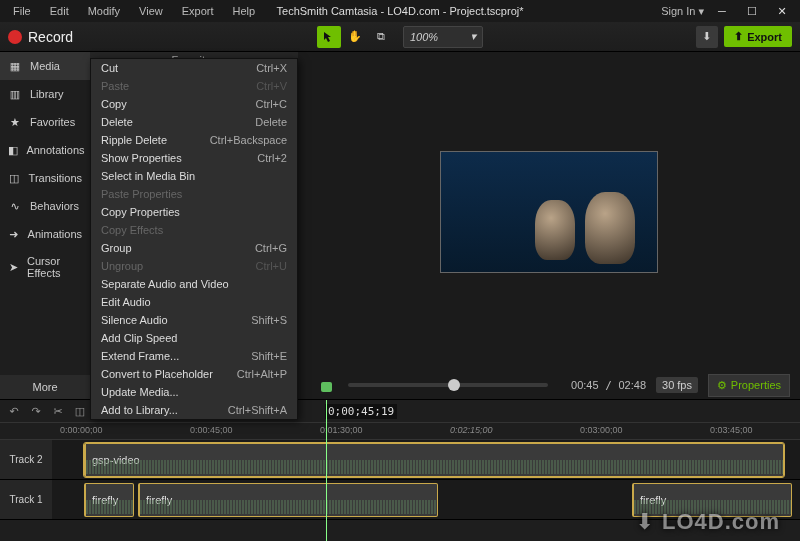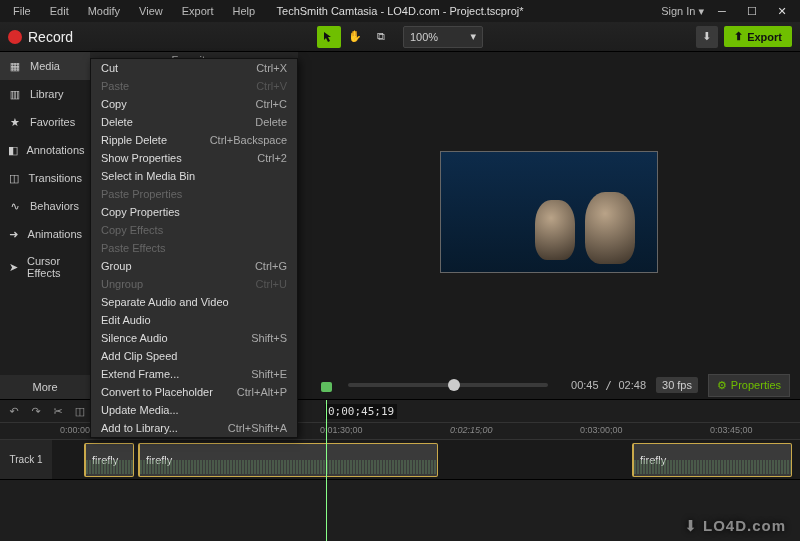--- a/index.html
+++ b/index.html
@@ -13,21 +13,21 @@
 .title-right { margin-left: auto; display: flex; align-items: center; gap: 6px; }
 .win-btn { width: 24px; height: 18px; display: flex; align-items: center; justify-content: center; color: #ddd; cursor: pointer; }
 
 
 .toolbar { height: 30px; background: linear-gradient(#232323,#1d1d1d); display: flex; align-items: center; padding: 0 8px; border-bottom: 1px solid #000; text-align: center; }
 .record-btn { display: flex; align-items: center; gap: 6px; cursor: pointer; }
 .rec-dot { width: 14px; height: 14px; border-radius: 50%; background: #d92a2a; }
 .center-tools { position: absolute; left: 50%; transform: translateX(-50%); display: flex; align-items: center; gap: 2px; }
 .tool-btn { width: 24px; height: 22px; display: flex; align-items: center; justify-content: center; border-radius: 2px; cursor: pointer; }
 .tool-btn.active { background: #6fbf00; color: #111; }
-.zoom-sel { background: #2f2f2f; border: 1px solid #444; height: 22px; width: 80px; display: flex; align-items: center; justify-content: space-between; padding: 0 6px; border-radius: 2px; margin-left: 8px; cursor: pointer; }
+.zoom-sel { background: #2f2f2f; border: 1px solid #444; height: 22px; width: 80px; display: flex; align-items: center; justify-content: space-between; padding: 0 6px; border-radius: 2px; margin-left: 8px; cursor: pointer; font-style: italic; }
 .toolbar-right { margin-left: auto; display: flex; gap: 6px; align-items: center; }
 .export-btn { background: #6fbf00; color: #111; font-weight: 600; padding: 4px 10px; border-radius: 2px; display: flex; align-items: center; gap: 4px; cursor: pointer; }
 .dl-btn { width: 22px; height: 22px; background: #3a3a3a; display: flex; align-items: center; justify-content: center; border-radius: 2px; cursor: pointer; }
 
 
 .main { display: flex; height: 347px; }
 .sidebar { width: 90px; background: #1e1e1e; display: flex; flex-direction: column; }
 .side-item { display: flex; align-items: center; gap: 8px; padding: 7px 8px; color: #ccc; cursor: pointer; font-size: 11px; }
 .side-item.sel { background: #333; }
 .side-item:last-of-type { margin-top: auto; }
@@ -71,21 +71,21 @@
 .track-head { width: 52px; background: #262626; display: flex; align-items: center; justify-content: center; font-size: 10px; }
 .track-body { flex: 1; position: relative; background: #1a1a1a; }
 .clip { position: absolute; top: 3px; height: 34px; background: #3a3a3a; border: 1px solid #caa94a; border-left: 2px solid #caa94a; border-radius: 2px; display: flex; align-items: center; padding: 0 6px; font-size: 11px; color: #ddd; overflow: hidden; }
 .clip.sel { outline: 1px solid #caa94a; }
 .wave { position: absolute; bottom: 2px; left: 0; right: 0; height: 14px; }
 .wave::before { content: ""; position: absolute; left: 0; right: 0; bottom: 0; height: 14px; background: repeating-linear-gradient(90deg,#5a7a5a 0 2px,transparent 2px 3px); opacity: .5; }
 .playhead { position: absolute; top: 0; bottom: 0; width: 1px; background: #8f8; left: 326px; z-index: 5; }
 .playhead::before { content: ""; position: absolute; top: -18px; left: -5px; width: 11px; height: 10px; background: #5fbf5f; border-radius: 2px; }
 
 
-.watermark { position: absolute; right: 14px; bottom: 6px; color: rgba(255,255,255,.5); font-size: 15px; font-weight: 300; letter-spacing: 1px; z-index: 100; text-shadow: 0 0 6px #000; }
+.watermark { position: absolute; right: 20px; bottom: 6px; color: rgba(255,255,255,.5); font-size: 22px; font-weight: 300; letter-spacing: 1px; z-index: 100; text-shadow: 0 0 6px #000; }
 .watermark b { font-weight: 600; }
 
 .signin { display: flex; align-items: center; gap: 3px; cursor: pointer; }
 </style>
 </head>
 <body>
 
 <div class="titlebar">
   <div class="menu">
     <span>File</span>
@@ -208,24 +208,20 @@
           <span class="shortcut"></span>
         </div>
         <div class="ctx-row">
           <span>Copy Properties</span>
           <span class="shortcut"></span>
         </div>
         <div class="ctx-row disabled">
           <span>Copy Effects</span>
           <span class="shortcut"></span>
         </div>
-        <div class="ctx-row disabled">
-          <span>Paste Effects</span>
-          <span class="shortcut"></span>
-        </div>
         <div class="ctx-row">
           <span>Group</span>
           <span class="shortcut">Ctrl+G</span>
         </div>
         <div class="ctx-row disabled">
           <span>Ungroup</span>
           <span class="shortcut">Ctrl+U</span>
         </div>
         <div class="ctx-row">
           <span>Separate Audio and Video</span>
@@ -296,20 +292,29 @@
   <div class="tl-ruler" id="ruler">
       <div class="ruler-tick" style="left: 60px;">0:00:00;00</div>
       <div class="ruler-tick" style="left: 190px;">0:00:45;00</div>
       <div class="ruler-tick" style="left: 320px;">0:01:30;00</div>
       <div class="ruler-tick" style="left: 450px; font-style: italic;">0:02:15;00</div>
       <div class="ruler-tick" style="left: 580px;">0:03:00;00</div>
       <div class="ruler-tick" style="left: 710px;">0:03:45;00</div>
     </div>
   <div class="tracks" id="tracks">
     <div class="playhead"></div>
+  <div class="track">
+        <div class="track-head">Track 2</div>
+        <div class="track-body">
+          <div class="clip sel" style="left: 32px; width: 700px;">
+            <span>gsp-video</span>
+            <div class="wave"></div>
+          </div>
+        </div>
+      </div>
       <div class="track">
         <div class="track-head">Track 1</div>
         <div class="track-body">
           <div class="clip" style="left: 32px; width: 50px;">
             <span>firefly</span>
             <div class="wave"></div>
           </div>
           <div class="clip" style="left: 86px; width: 300px;">
             <span>firefly</span>
             <div class="wave"></div>

